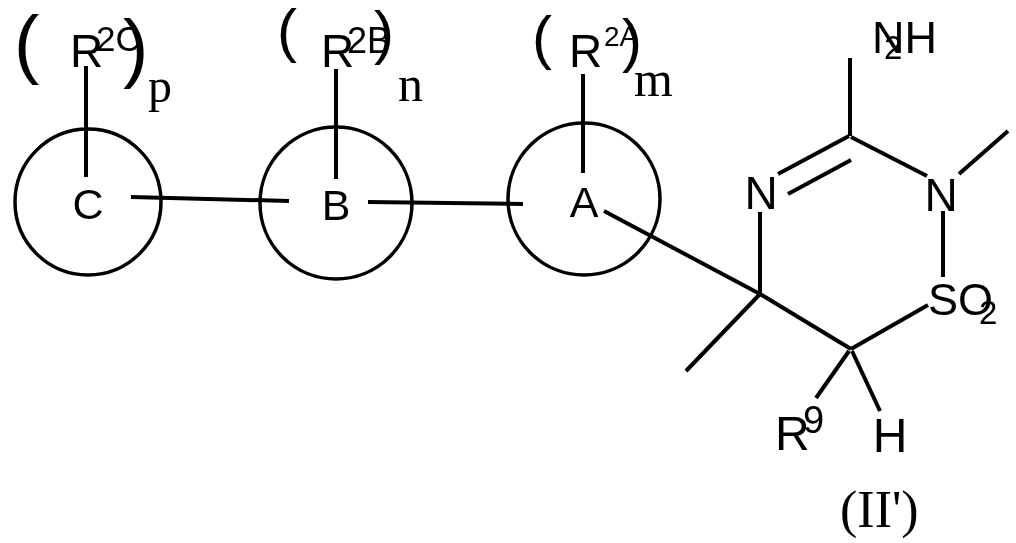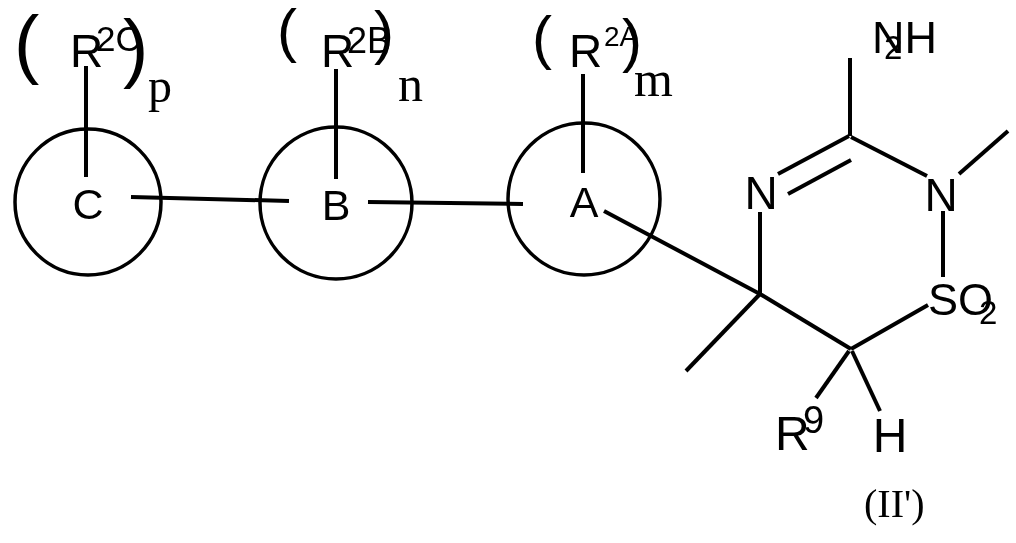--- a/index.html
+++ b/index.html
@@ -70,15 +70,15 @@
   <span class="t" style="left:872px;top:15px;font-size:45px;">NH</span>
   <span class="t" style="left:884px;top:31px;font-size:33px;">2</span>
   <span class="t cx" style="left:761px;top:170px;font-size:46px;">N</span>
   <span class="t cx" style="left:941px;top:172px;font-size:46px;">N</span>
   <span class="t" style="left:928px;top:277px;font-size:45px;">SO</span>
   <span class="t" style="left:979px;top:296px;font-size:33px;">2</span>
   <span class="t" style="left:775px;top:410px;font-size:48px;">R</span>
   <span class="t" style="left:803px;top:401px;font-size:38px;">9</span>
   <span class="t cx" style="left:890px;top:412px;font-size:48px;">H</span>
 
-  <span class="t serif" style="left:864px;top:484px;font-size:40px;">(II')</span>
+  <span class="t serif" style="left:840px;top:484px;font-size:52px;">(II')</span>
 
 </div>
 
 </body></html>

